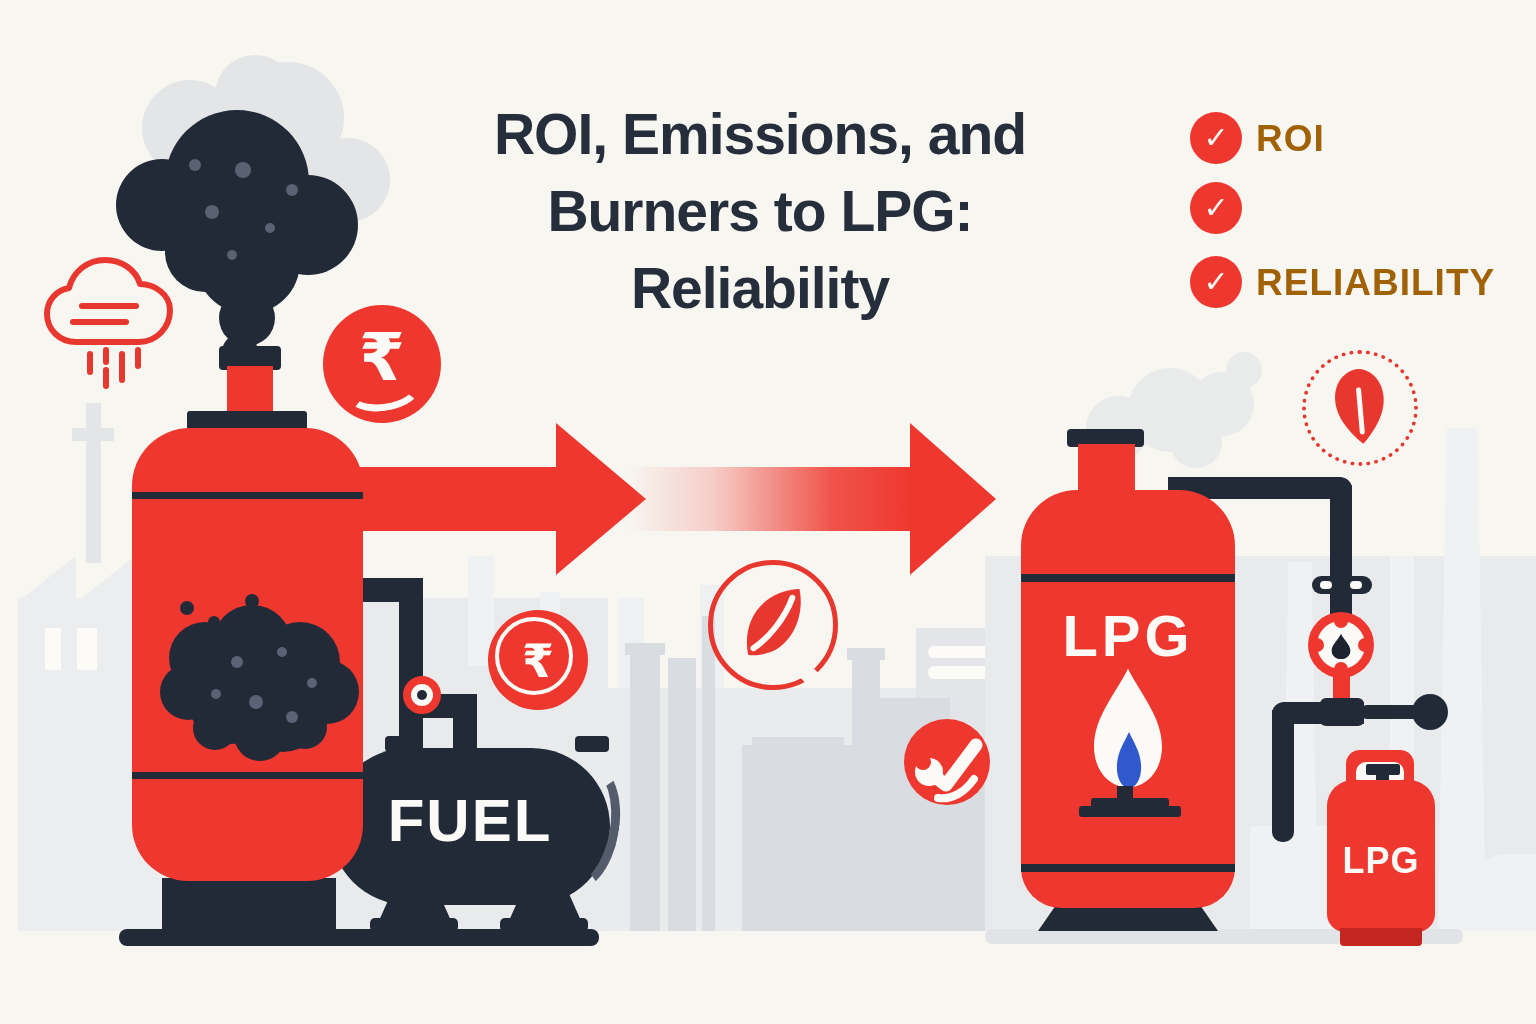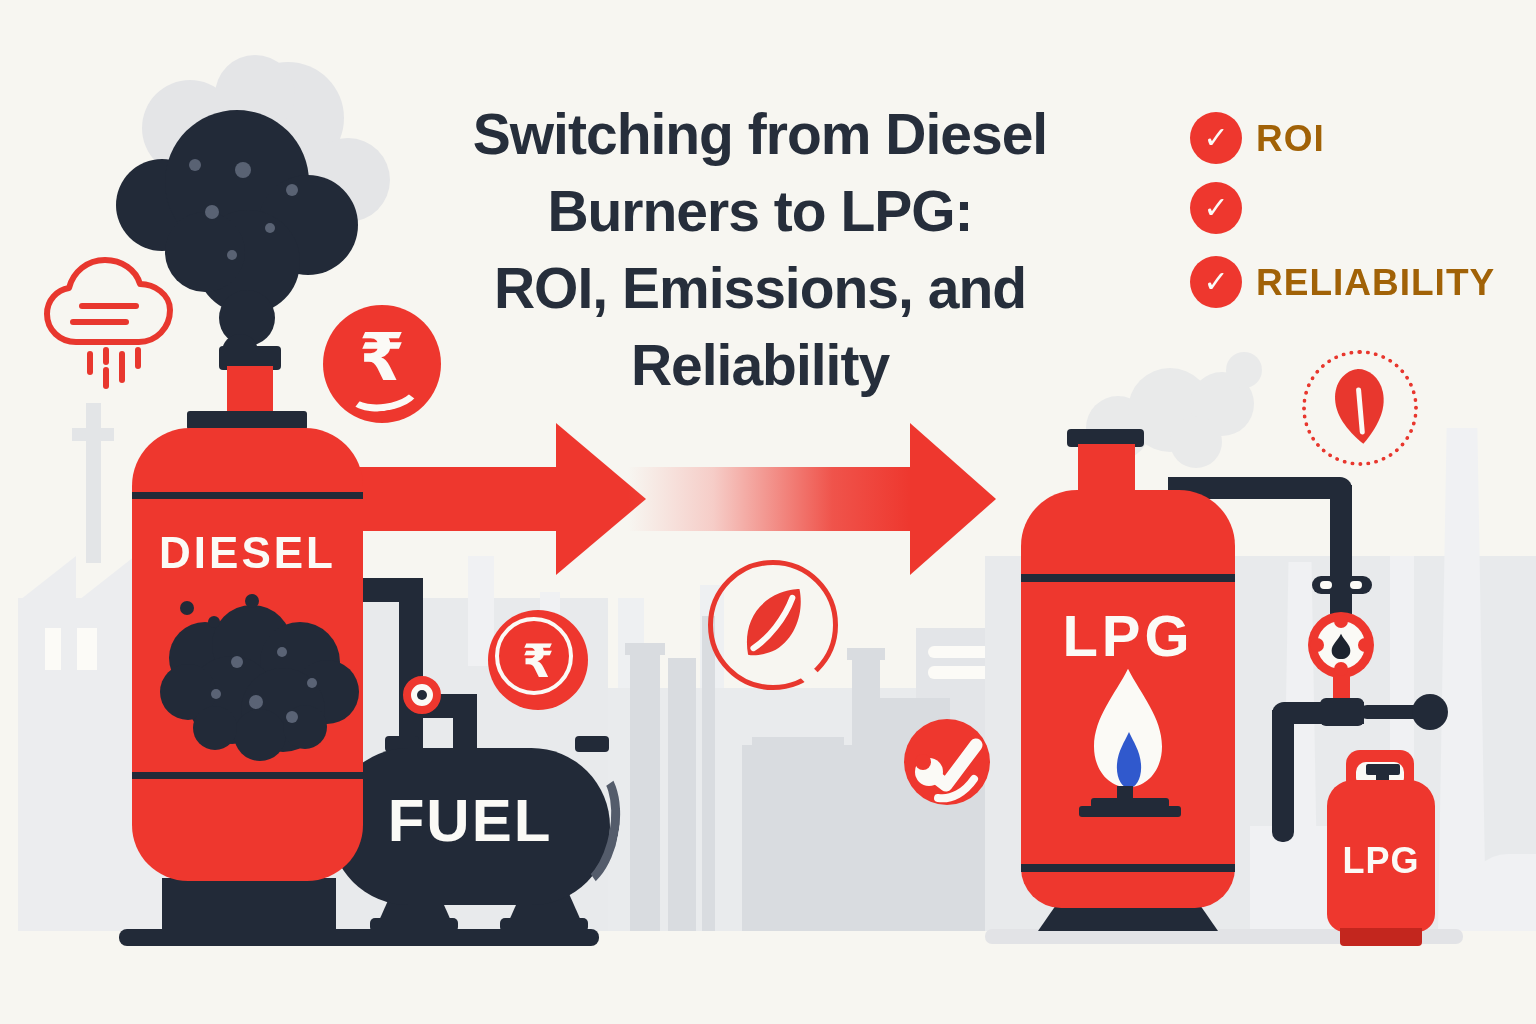--- a/index.html
+++ b/index.html
@@ -133,21 +133,20 @@
     <div class="abs txt" style="left:0;top:24px;width:100px;font-size:46px;font-family:'DejaVu Sans',sans-serif;">₹</div>
   </div>
 
   <div class="abs dark" style="left:162px;top:878px;width:174px;height:56px;"></div>
   <div class="abs dark" style="left:219px;top:346px;width:62px;height:24px;border-radius:4px;"></div>
   <div class="abs red" style="left:227px;top:366px;width:46px;height:50px;"></div>
   <div class="abs dark" style="left:187px;top:411px;width:120px;height:19px;border-radius:3px;"></div>
   <div class="abs red" style="left:132px;top:428px;width:231px;height:453px;border-radius:58px 58px 56px 56px;">
     <div class="abs dark" style="left:0;top:64px;width:231px;height:7px;"></div>
     <div class="abs dark" style="left:0;top:344px;width:231px;height:7px;"></div>
-    <div class="abs txt" style="left:0;top:100px;width:231px;font-size:44px;letter-spacing:3px;">DIESEL</div>
 
     <div class="abs circle dark" style="left:37px;top:194px;width:72px;height:72px;"></div>
     <div class="abs circle dark" style="left:80px;top:177px;width:80px;height:80px;"></div>
     <div class="abs circle dark" style="left:128px;top:194px;width:80px;height:80px;"></div>
     <div class="abs circle dark" style="left:163px;top:232px;width:64px;height:64px;"></div>
     <div class="abs circle dark" style="left:56px;top:228px;width:88px;height:88px;"></div>
     <div class="abs circle dark" style="left:109px;top:240px;width:84px;height:84px;"></div>
     <div class="abs circle dark" style="left:28px;top:236px;width:56px;height:56px;"></div>
     <div class="abs circle dark" style="left:102px;top:281px;width:52px;height:52px;"></div>
     <div class="abs circle dark" style="left:61px;top:278px;width:44px;height:44px;"></div>
@@ -256,19 +255,18 @@
   <div class="abs circle red" style="left:1190px;top:182px;width:52px;height:52px;">
     <div class="abs txt" style="left:0;top:0;width:52px;line-height:52px;font-size:30px;">✓</div>
   </div>
 
   <div class="abs circle red" style="left:1190px;top:256px;width:52px;height:52px;">
     <div class="abs txt" style="left:0;top:0;width:52px;line-height:52px;font-size:30px;">✓</div>
   </div>
   <div class="abs chk-label" style="left:1256px;top:262px;">RELIABILITY</div>
 
   <div class="abs title" style="left:420px;top:96px;width:680px;">
-    <div>Switching from Diesel</div>
+    <div>ROI, Emissions, and</div>
     <div>Burners to LPG:</div>
-    <div>ROI, Emissions, and</div>
     <div>Reliability</div>
   </div>
 
 </div>
 
 </body></html>

